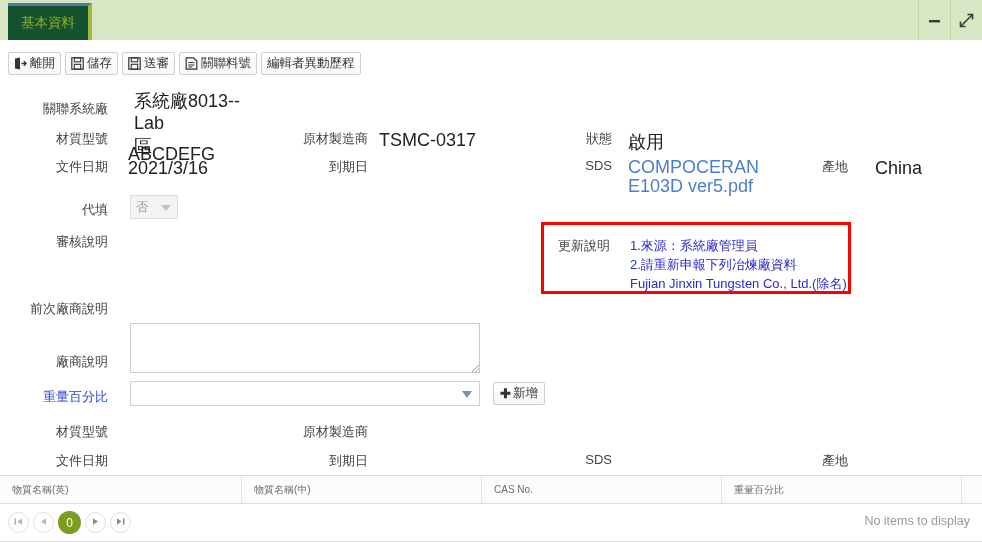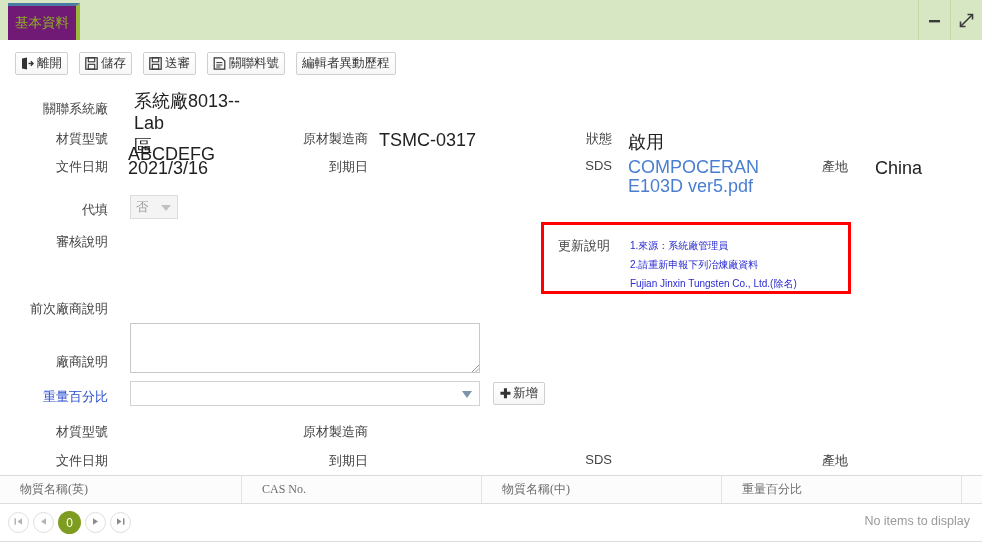--- a/index.html
+++ b/index.html
@@ -23,23 +23,23 @@
     left: 0; top: 0;
     width: 982px;
     height: 40px;
     background: #d7e7c3;
     box-sizing: border-box;
   }
   .tab {
     position: absolute;
     left: 8px;
     top: 3px;
-    width: 72px;
+    width: 84px;
     height: 37px;
-    background: #701a75;
+    background: #14532d;
     border-top: 3px solid #4a7ca5;
     border-right: 4px solid #9cbb3c;
     box-sizing: border-box;
     display: flex;
     align-items: center;
     justify-content: center;
     color: #8fae28;
     font-size: 13.5px;
     cursor: pointer;
   }
@@ -76,21 +76,20 @@
     height: 23px;
     padding: 0 5px;
     border: 1px solid #cfcfcf;
     border-radius: 2px;
     background: linear-gradient(#ffffff, #f7f7f7);
     font-size: 12.5px;
     color: #333;
     cursor: pointer;
     white-space: nowrap;
     box-sizing: border-box;
-    margin-left: 7px;
   }
   .tb-btn svg { display: block; }
 
   
   .form {
     position: absolute;
     left: 0;
     top: 80px;
     width: 982px;
   }
@@ -214,21 +213,21 @@
     left: 14px;
     top: 12px;
     font-size: 13px;
     color: #444;
     white-space: nowrap;
   }
   .rb-lines {
     position: absolute;
     left: 86px;
     top: 11px;
-    font-size: 10px;
+    font-size: 13px;
     color: #2a2ad0;
     line-height: 19px;
     white-space: pre-line;
   }
 
   
   .grid {
     position: absolute;
     left: 0;
     top: 475px;
@@ -239,29 +238,28 @@
   }
   .grid-head {
     display: flex;
     height: 27px;
     background: #fcfcfc;
     border-bottom: 1px solid #dcdcdc;
   }
   .gh-cell {
     display: flex;
     align-items: center;
-    padding-left: 20px;
-    font-size: 12px;
+    padding-left: 12px;
+    font-size: 10px;
     color: #6c6c6c;
     border-right: 1px solid #e2e2e2;
     box-sizing: border-box;
     cursor: pointer;
     overflow: hidden;
     white-space: nowrap;
-    font-family: Liberation Serif, serif;
   }
   .grid-foot {
     position: relative;
     height: 37px;
     background: #fff;
     display: flex;
     align-items: center;
   }
   .pager {
     display: flex;
@@ -446,24 +444,24 @@
 2.請重新申報下列冶煉廠資料
 Fujian Jinxin Tungsten Co., Ltd.(除名)</div>
 </div>
 
 <div class="grid">
   <div class="grid-head">
     <div class="gh-cell" style="width:242px;">
       <span>物質名稱(英)</span>
     </div>
     <div class="gh-cell" style="width:240px;">
+      <span>物質名稱(中)</span>
+    </div>
+    <div class="gh-cell" style="width:240px;">
       <span>CAS No.</span>
-    </div>
-    <div class="gh-cell" style="width:240px;">
-      <span>物質名稱(中)</span>
     </div>
     <div class="gh-cell" style="width:240px;">
       <span>重量百分比</span>
     </div>
     <div class="gh-cell" style="width:20px; border-right:none;"></div>
   </div>
 
   <div class="grid-foot">
     <div class="pager">
       <div class="pg-btn">

